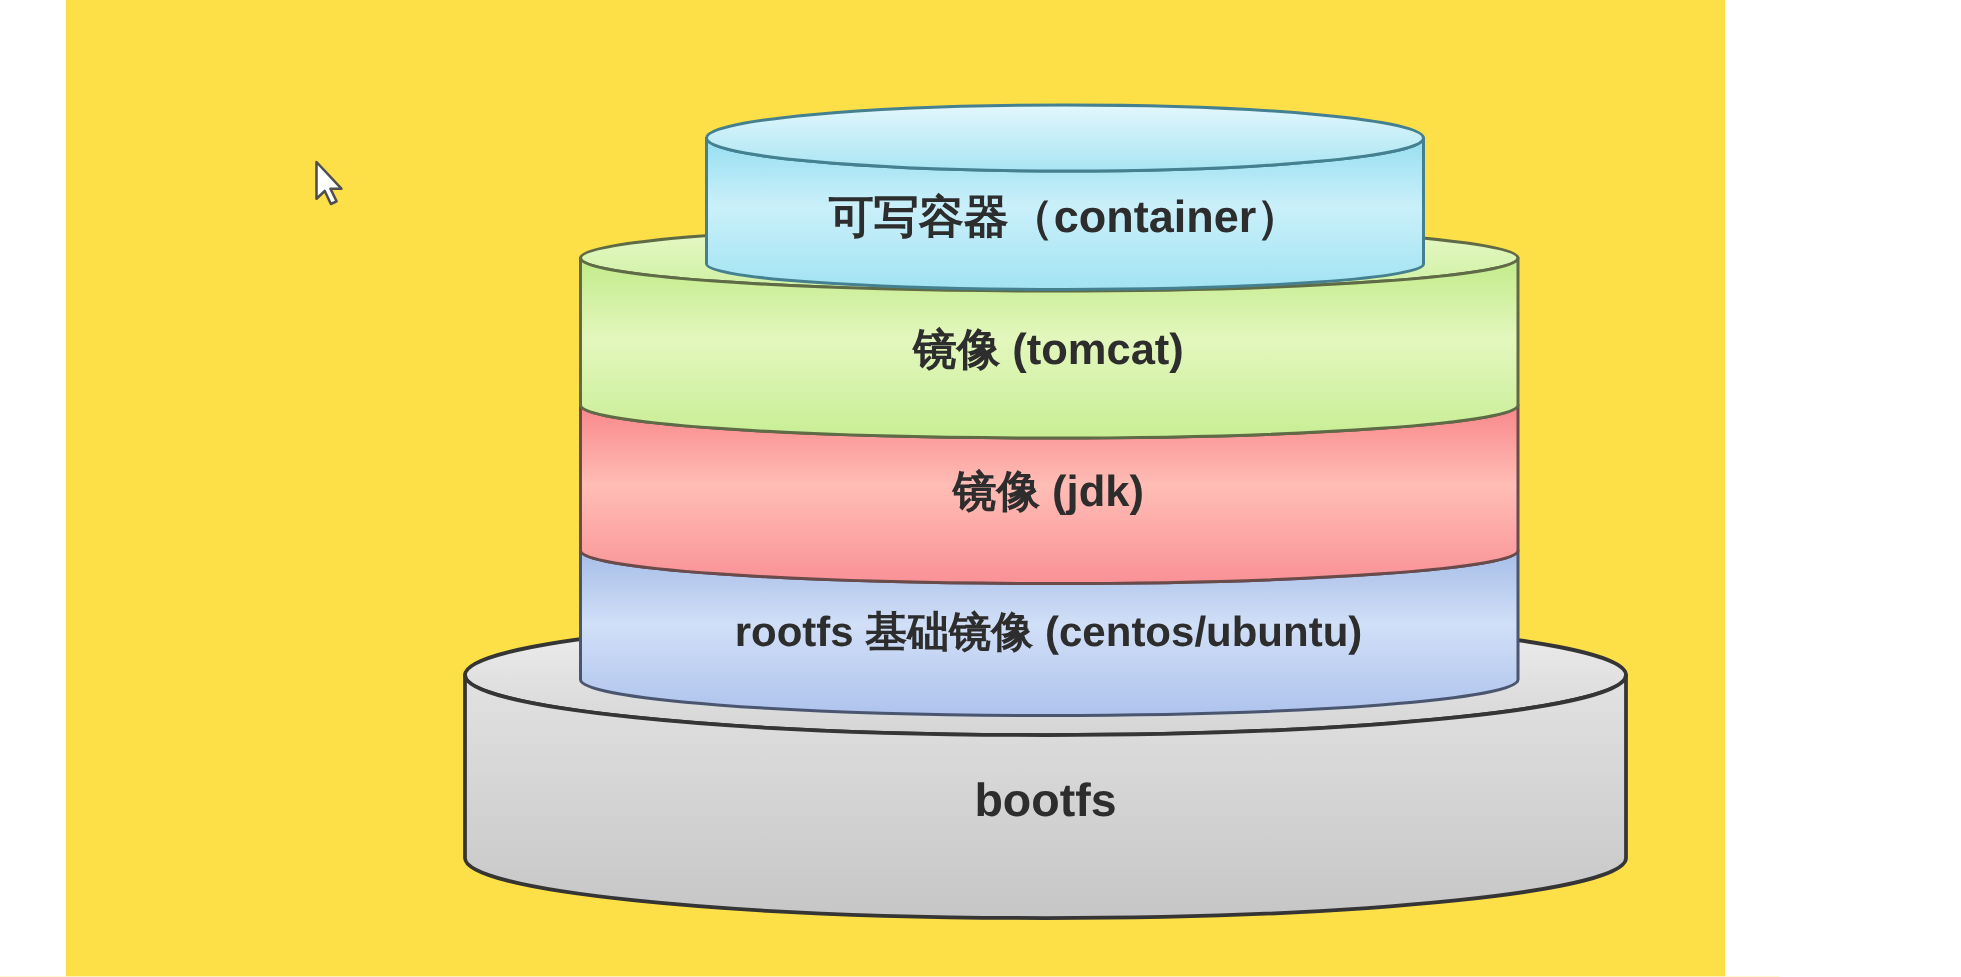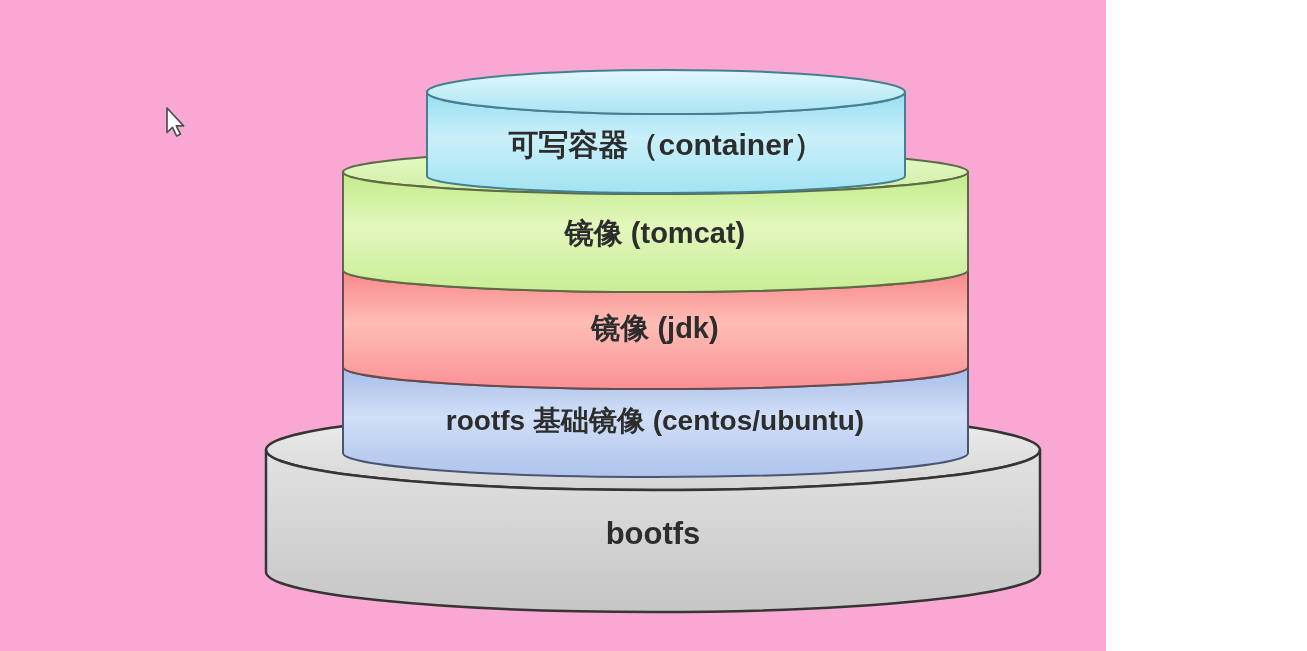--- a/index.html
+++ b/index.html
@@ -4,23 +4,24 @@
 <style>
   html, body {
     margin: 0;
     padding: 0;
     background: #ffffff;
   }
   .stage {
     position: relative;
     width: 1106px;
     height: 651px;
-    background: #f9a8d4;
+    background: #fde047;
     overflow: hidden;
     font-family: "Liberation Sans", sans-serif;
+    margin-left: 44px;
   }
   svg { display: block; }
   .layer-label {
     font-family: "Liberation Sans", "DejaVu Sans", sans-serif;
     font-weight: 600;
     fill: #2d2d2d;
     text-anchor: middle;
   }
 </style>
 </head>

